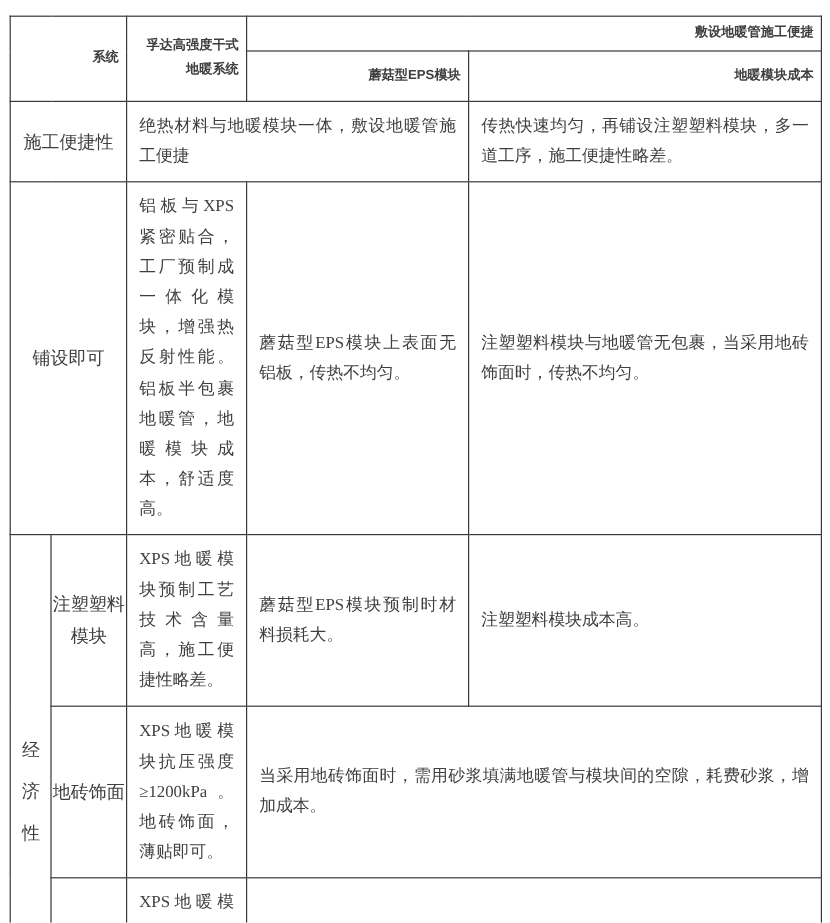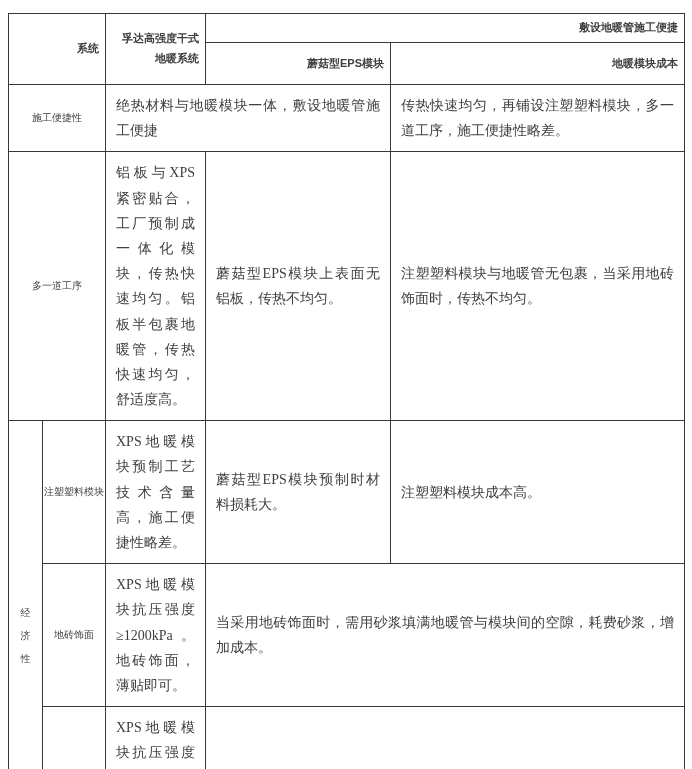--- a/index.html
+++ b/index.html
@@ -28,38 +28,38 @@
     box-sizing: border-box;
   }
   th.hdr {
     font-size: 11px;
     font-weight: bold;
     text-align: right;
     padding: 4px 6px;
     line-height: 1.8;
   }
   td.label {
-    font-size: 10px;
+    font-size: 15px;
     text-align: center;
     padding: 4px 0;
     line-height: 1.8;
   }
   td.body {
     font-size: 14px;
     text-align: justify;
     padding: 8px 10px;
     line-height: 1.8;
     font-family: Liberation Serif, serif;
   }
   .v-label {
     display: inline-block;
     width: 1.05em;
     word-break: break-all;
     line-height: 2.3;
-    text-align: center;
+    text-align: right;
   }
   tr.hrow1 { height: 29px; }
   tr.hrow2 { height: 42px; margin-top: 29px; }
   tr.r1 { height: 53px; }
   tr.r2 { height: 248px; }
   tr.r3 { height: 125px; }
   tr.r4 { height: 128px; }
   tr.r5 { height: 121px; }
 </style>
 </head>
@@ -86,22 +86,22 @@
       <th class="hdr">地暖模块成本</th>
     </tr>
 
     <tr class="r1">
       <td class="label" colspan="2">施工便捷性</td>
       <td class="body" colspan="2">绝热材料与地暖模块一体，敷设地暖管施工便捷</td>
       <td class="body">传热快速均匀，再铺设注塑塑料模块，多一道工序，施工便捷性略差。</td>
     </tr>
 
     <tr class="r2">
-      <td class="label" colspan="2">多一道工序</td>
-      <td class="body">铝板与XPS紧密贴合，工厂预制成一体化模块，传热快速均匀。铝板半包裹地暖管，传热快速均匀，舒适度高。</td>
+      <td class="label" colspan="2">铺设即可</td>
+      <td class="body">铝板与XPS紧密贴合，工厂预制成一体化模块，增强热反射性能。铝板半包裹地暖管，地暖模块成本，舒适度高。</td>
       <td class="body">蘑菇型EPS模块上表面无铝板，传热不均匀。</td>
       <td class="body">注塑塑料模块与地暖管无包裹，当采用地砖饰面时，传热不均匀。</td>
     </tr>
 
     <tr class="r3">
       <td class="label" rowspan="3"><span class="v-label">经济性</span></td>
       <td class="label">注塑塑料模块</td>
       <td class="body">XPS地暖模块预制工艺技术含量高，施工便捷性略差。</td>
       <td class="body">蘑菇型EPS模块预制时材料损耗大。</td>
       <td class="body">注塑塑料模块成本高。</td>

